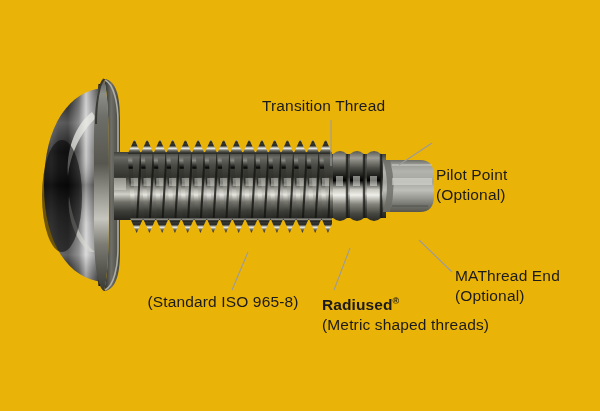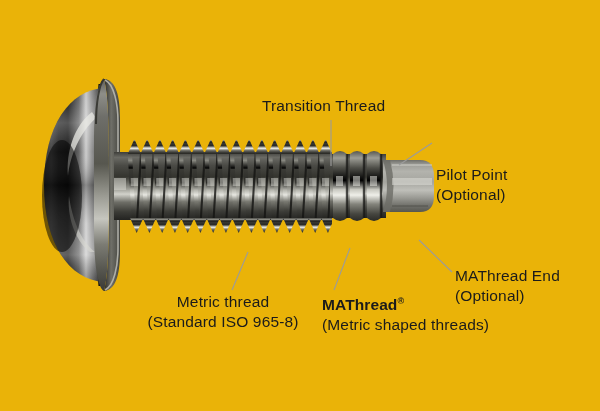--- a/index.html
+++ b/index.html
@@ -356,22 +356,21 @@
     <span class="ln">Pilot Point</span>
     <span class="ln">(Optional)</span>
   </div>
 
   <div class="label" id="lbl-radiused">
     <span class="ln">MAThread End</span>
     <span class="ln">(Optional)</span>
   </div>
 
   <div class="label center" id="lbl-metric">
-    <span class="ln">Metric thread</span>
     <span class="ln">(Standard ISO 965-8)</span>
   </div>
 
   <div class="label bold-line" id="lbl-mathread">
-    <span class="ln strong"><span>MAThread</span><span class="reg">®</span></span>
+    <span class="ln strong"><span>Radiused</span><span class="reg">®</span></span>
     <span class="ln">(Metric shaped threads)</span>
   </div>
 
 </div>
 
 </body></html>

